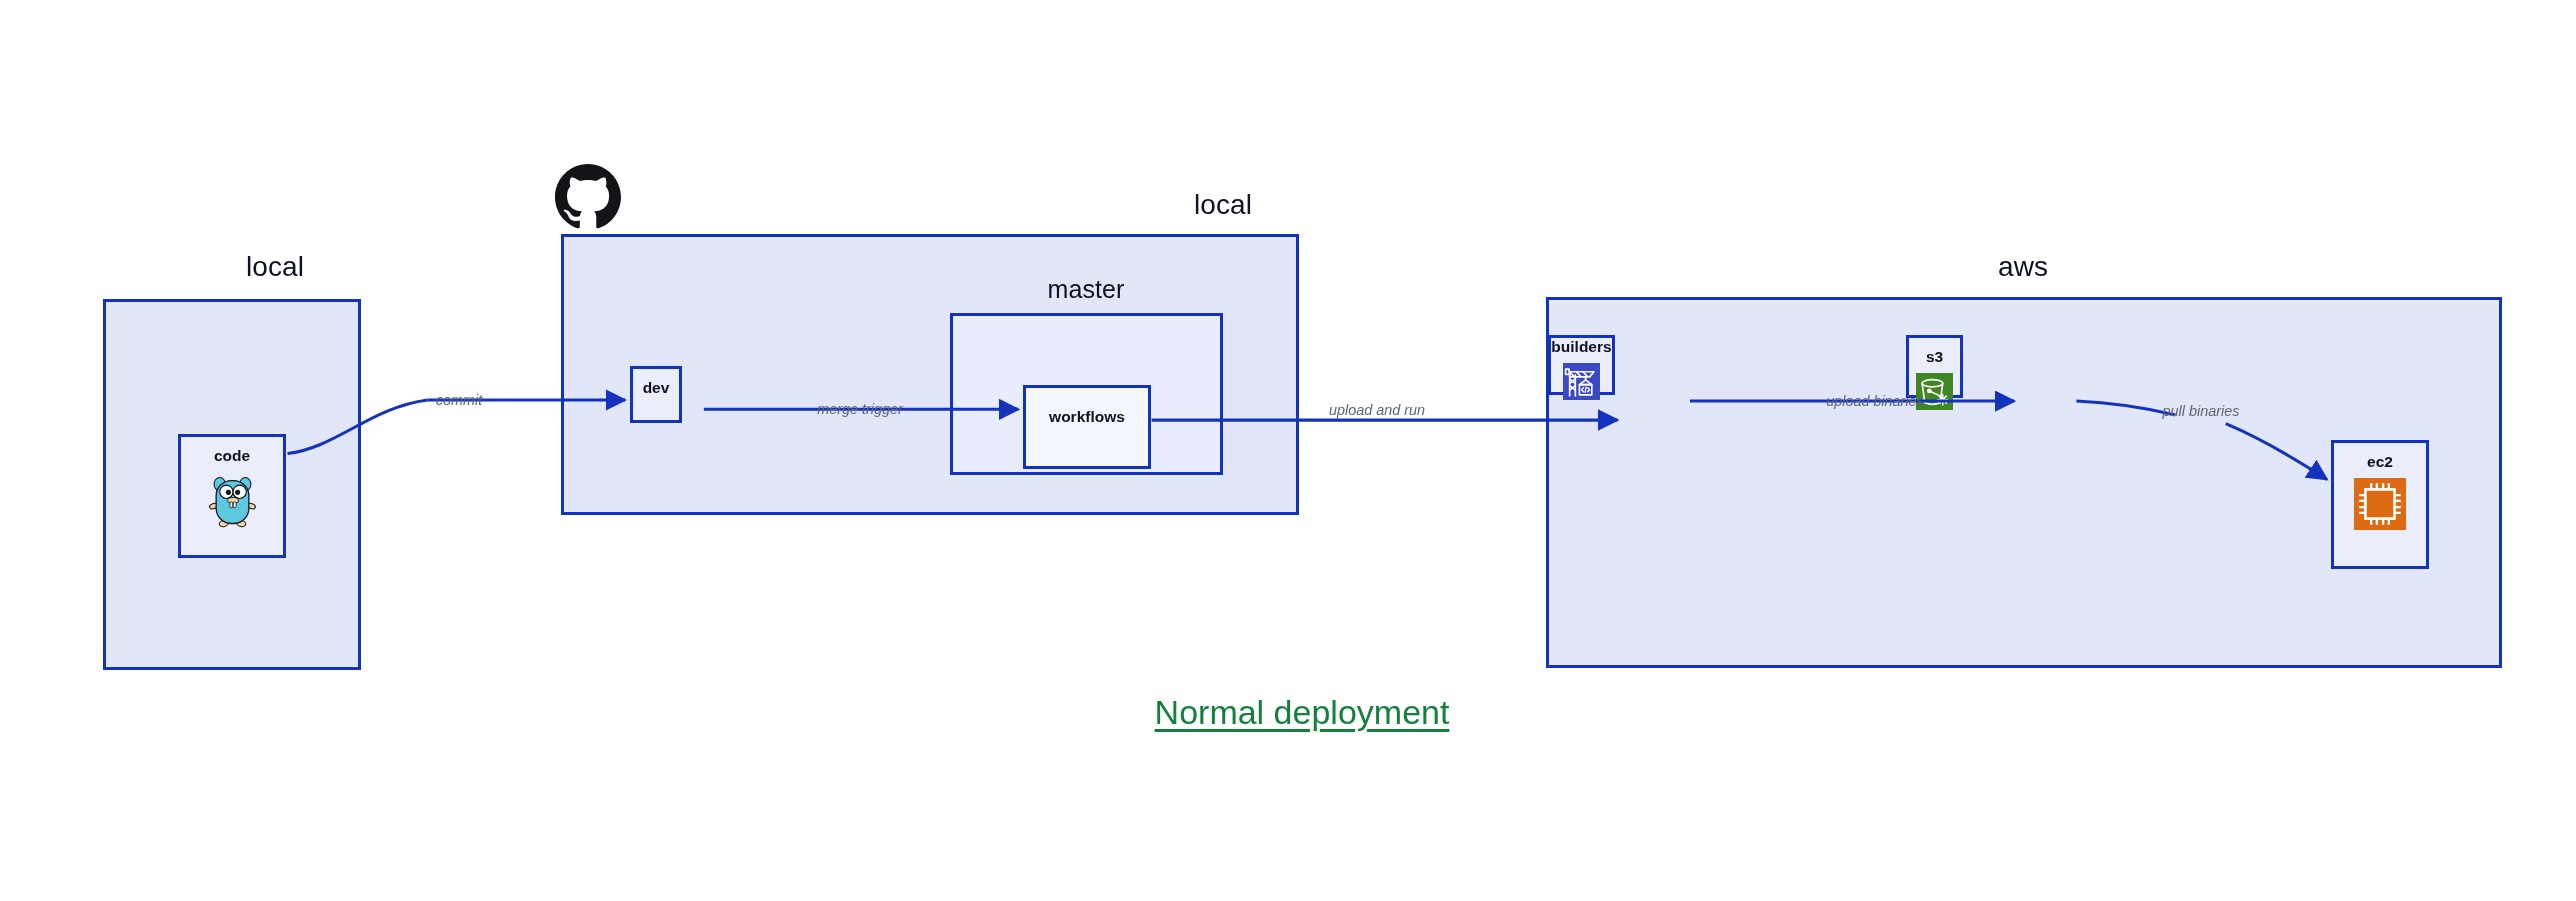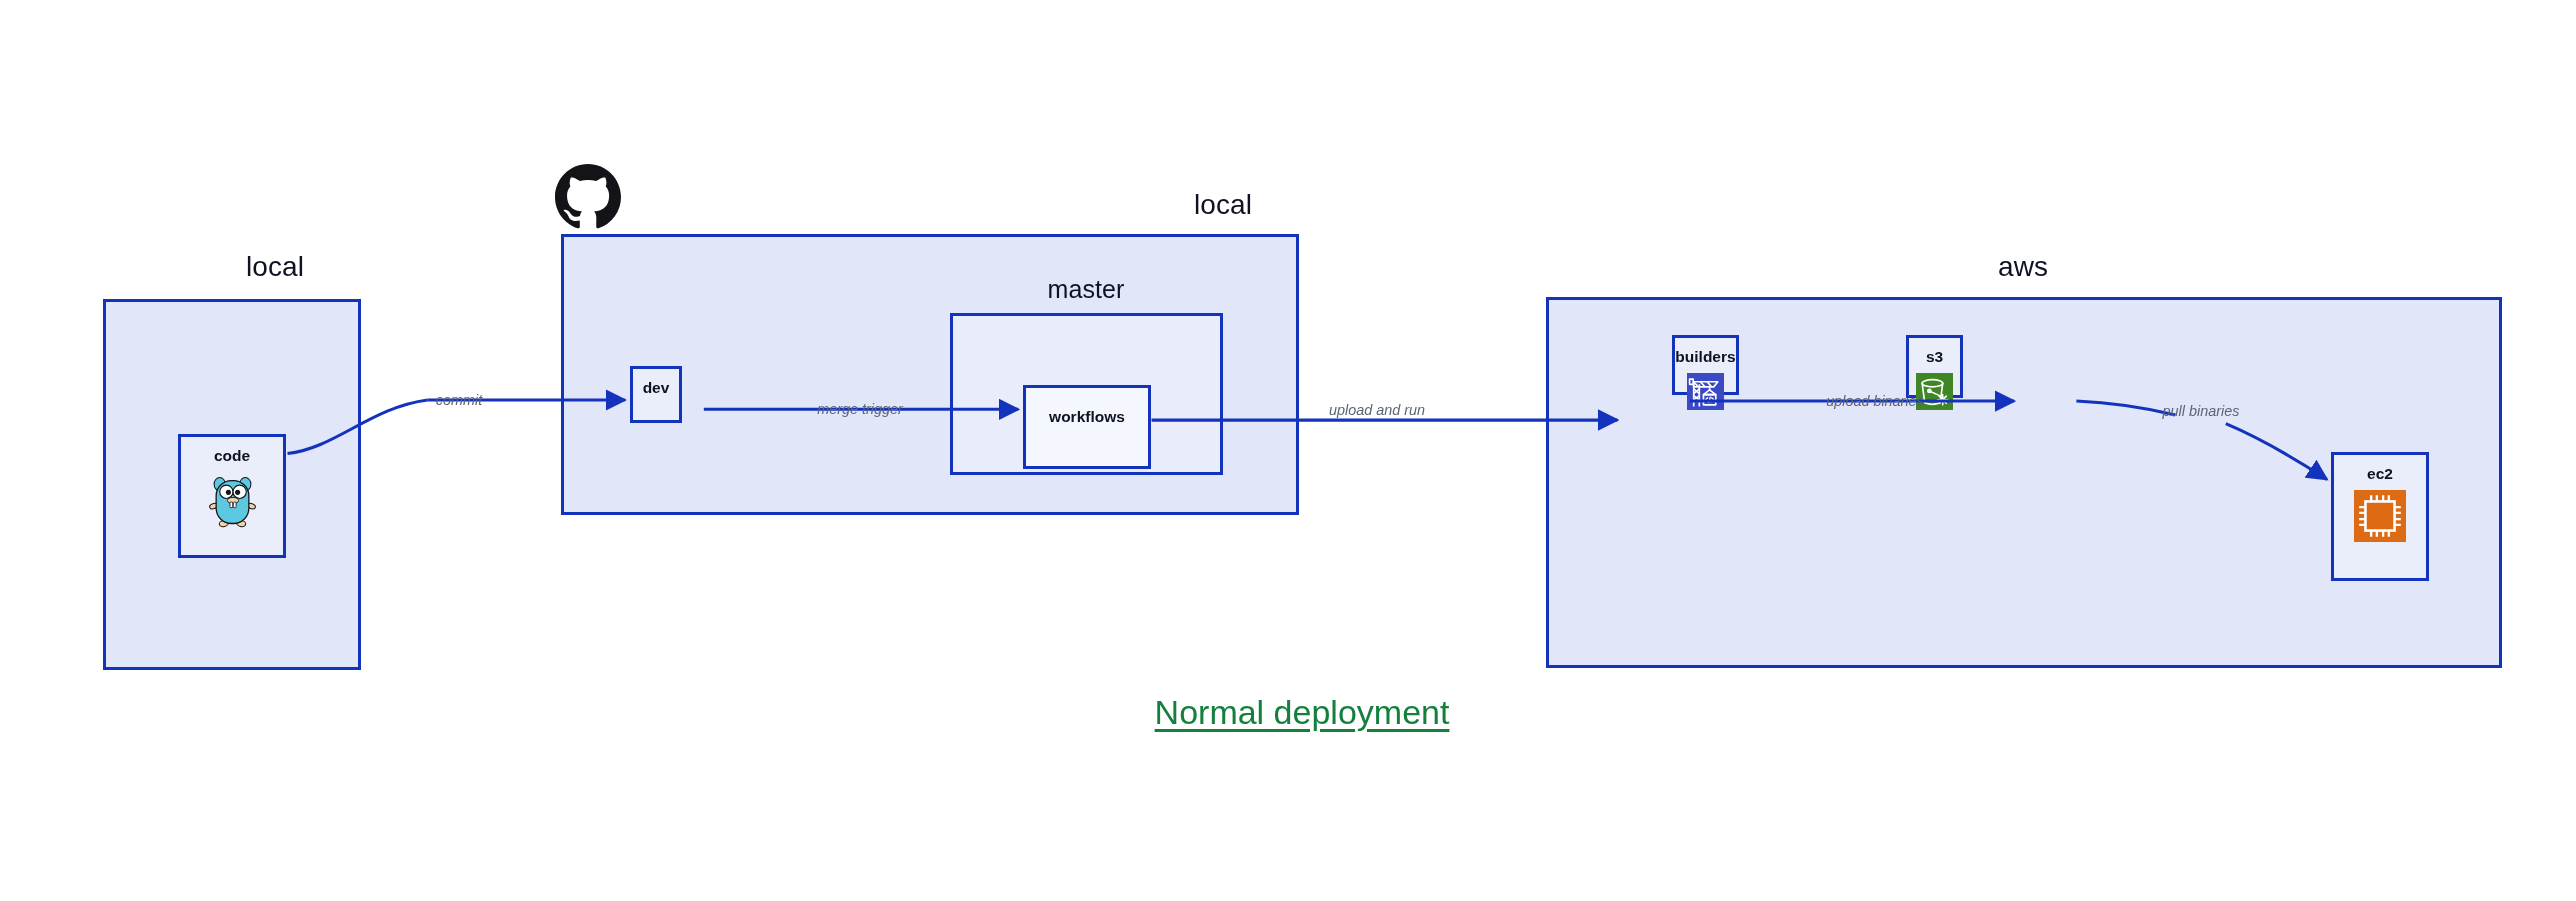--- a/index.html
+++ b/index.html
@@ -169,21 +169,21 @@
   <div class="group level2" id="grp-master" style="left:950px; top:313px; width:273px; height:162px;"></div>
   <div class="group-label" style="left:1086px; top:275px; transform:translateX(-50%); font-size:25px;text-align:center;">master</div>
 
   <div class="node lightest" id="nd-workflows" style="left:1023px; top:385px; width:128px; height:84px;">
     <span class="node-label" style="margin-top:20.6px;">workflows</span>
   </div>
 
   <div class="group" id="grp-aws" style="left:1546px; top:297px; width:956px; height:371px;"></div>
   <div class="group-label" style="left:2023px; top:251px; transform:translateX(-50%);">aws</div>
 
-  <div class="node" id="nd-builders" style="left:1672px; top:335px; width:67px; height:60px;">
+  <div class="node" id="nd-builders" style="left:1548px; top:335px; width:67px; height:60px;justify-content:center;">
     <span class="node-label">builders</span>
     <span class="node-icon">
       <svg width="37" height="37" viewBox="0 0 72 72" xmlns="http://www.w3.org/2000/svg">
         <rect x="0" y="0" width="72" height="72" fill="#3b4ac4"></rect>
         <g fill="none" stroke="#ffffff" stroke-width="3.2" stroke-linejoin="round">
           <rect x="5" y="12" width="7" height="10"></rect>
           <path d="M13 17 H60 L52 27 H13 Z"></path>
           <path d="M13 17 L22 27 M26 17 L35 27 M39 17 L48 27"></path>
           <path d="M13 22 V65 M24 22 V65"></path>
           <path d="M13 31 L24 40 M24 31 L13 40 M13 44 L24 53 M24 44 L13 53"></path>
@@ -211,21 +211,21 @@
           <path d="M26 35 L48 45"></path>
           <circle cx="26" cy="35" r="3" fill="#ffffff"></circle>
         </g>
         <g stroke="#ffffff" stroke-width="3" stroke-linecap="round">
           <path d="M52 42 V62 M42 52 H62 M45 45 L59 59 M59 45 L45 59"></path>
         </g>
       </svg>
     </span>
   </div>
 
-  <div class="node" id="nd-ec2" style="left:2331px; top:452px; width:98px; height:129px;">
+  <div class="node" id="nd-ec2" style="left:2331px; top:440px; width:98px; height:129px;">
     <span class="node-label">ec2</span>
     <span class="node-icon">
       <svg width="52" height="52" viewBox="0 0 100 100" xmlns="http://www.w3.org/2000/svg">
         <rect x="0" y="0" width="100" height="100" fill="#dd6b14"></rect>
         <g stroke="#ffffff" stroke-width="5" fill="none">
           <rect x="22" y="22" width="56" height="56"></rect>
         </g>
         <g stroke="#ffffff" stroke-width="4.5" stroke-linecap="butt">
           <path d="M33 10 V22 M44 10 V22 M56 10 V22 M67 10 V22"></path>
           <path d="M33 78 V90 M44 78 V90 M56 78 V90 M67 78 V90"></path>

